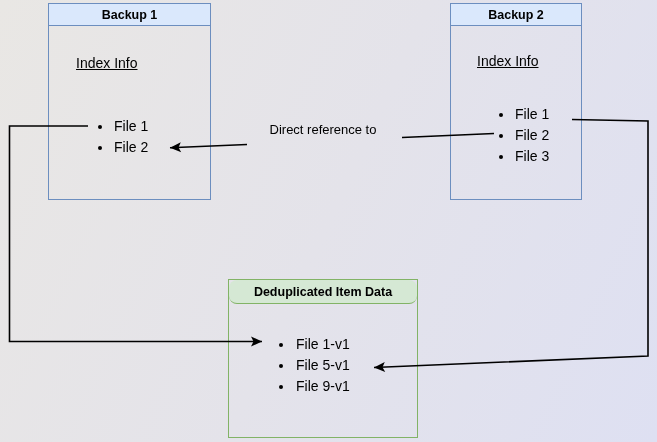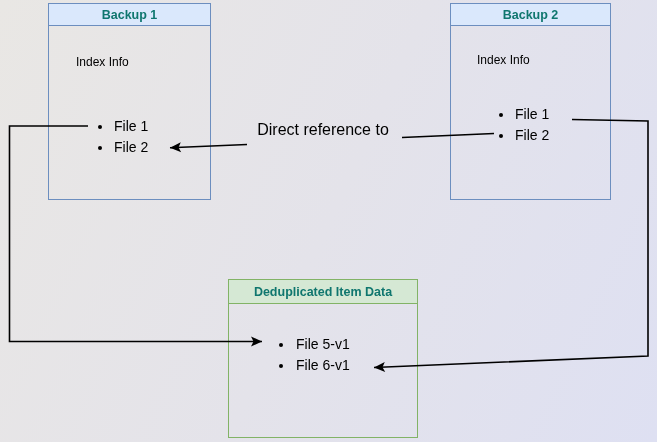--- a/index.html
+++ b/index.html
@@ -19,31 +19,31 @@
     background: transparent;
     box-sizing: border-box;
   }
   .box.green { border-color: #82b366; }
   .box-header {
     width: 100%;
     background: #dae8fc;
     border-bottom: 1.5px solid #6c8ebf;
     box-sizing: border-box;
     display: flex; align-items: center; justify-content: center;
-    font-size: 12.5px; font-weight: bold; color: #0f766e;
+    font-size: 12.5px; font-weight: bold; color: #000000;
   }
-  .box.green .box-header { background: #d5e8d4; border-bottom-color: #82b366; }
+  .box.green .box-header { background: #d5e8d4; border-bottom-color: #82b366; border-radius: 8px; }
   #backup1 { left: 48px; top: 3px; width: 163px; height: 197px; }
-  #backup2 { left: 450px; top: 3px; width: 161px; height: 197px; }
+  #backup2 { left: 450px; top: 3px; width: 132px; height: 197px; }
   #dedup   { left: 228px; top: 279px; width: 190px; height: 159px; }
   #backup1 .box-header, #backup2 .box-header { height: 22px; }
   #dedup .box-header { height: 24px; }
   .body-label {
     position: absolute;
-    font-size: 12px; color: #000; white-space: nowrap;
+    font-size: 14px; color: #000; white-space: nowrap; text-decoration: underline;
   }
   #backup1 .body-label { left: 27px; top: 51px; }
   #backup2 .body-label { left: 26px; top: 49px; }
   .file-list { position: absolute; }
   #backup1 .file-list { left: 39px; top: 112px; }
   #backup2 .file-list { left: 38px; top: 100px; }
   #dedup   .file-list { left: 40px; top: 54px;  }
   .file-item {
     position: relative;
     height: 21px; line-height: 21px;
@@ -59,21 +59,21 @@
   .connectors {
     position: absolute; left: 0; top: 0;
     width: 657px; height: 442px;
     pointer-events: none;
     z-index: 5;
   }
   .edge-label {
     position: absolute;
     left: 238px; top: 122px; width: 170px;
     text-align: center;
-    font-size: 16px; line-height: 15px; color: #000;
+    font-size: 13px; line-height: 15px; color: #000;
     z-index: 6;
   }
 </style>
 </head>
 <body>
 
 <div class="canvas">
 
   <div class="box" id="backup1">
     <div class="box-header">Backup 1</div>
@@ -83,28 +83,30 @@
       <div class="file-item"><span class="bullet"></span><span>File 2</span></div>
     </div>
   </div>
 
   <div class="box" id="backup2">
     <div class="box-header">Backup 2</div>
     <div class="body-label">Index Info</div>
     <div class="file-list">
       <div class="file-item"><span class="bullet"></span><span>File 1</span></div>
       <div class="file-item"><span class="bullet"></span><span>File 2</span></div>
+      <div class="file-item"><span class="bullet"></span><span>File 3</span></div>
     </div>
   </div>
 
   <div class="box green" id="dedup">
     <div class="box-header">Deduplicated Item Data</div>
     <div class="file-list">
+      <div class="file-item"><span class="bullet"></span><span>File 1-v1</span></div>
       <div class="file-item"><span class="bullet"></span><span>File 5-v1</span></div>
-      <div class="file-item"><span class="bullet"></span><span>File 6-v1</span></div>
+      <div class="file-item"><span class="bullet"></span><span>File 9-v1</span></div>
     </div>
   </div>
 
   <div class="edge-label">
     <div>Direct reference to</div>
   </div>
 
   <svg class="connectors" width="657" height="442" viewBox="0 0 657 442" xmlns="http://www.w3.org/2000/svg">
     <defs>
       <marker id="arrowhead" viewBox="0 0 14 14" refX="12" refY="7" markerWidth="14" markerHeight="14" orient="auto" markerUnits="userSpaceOnUse">

